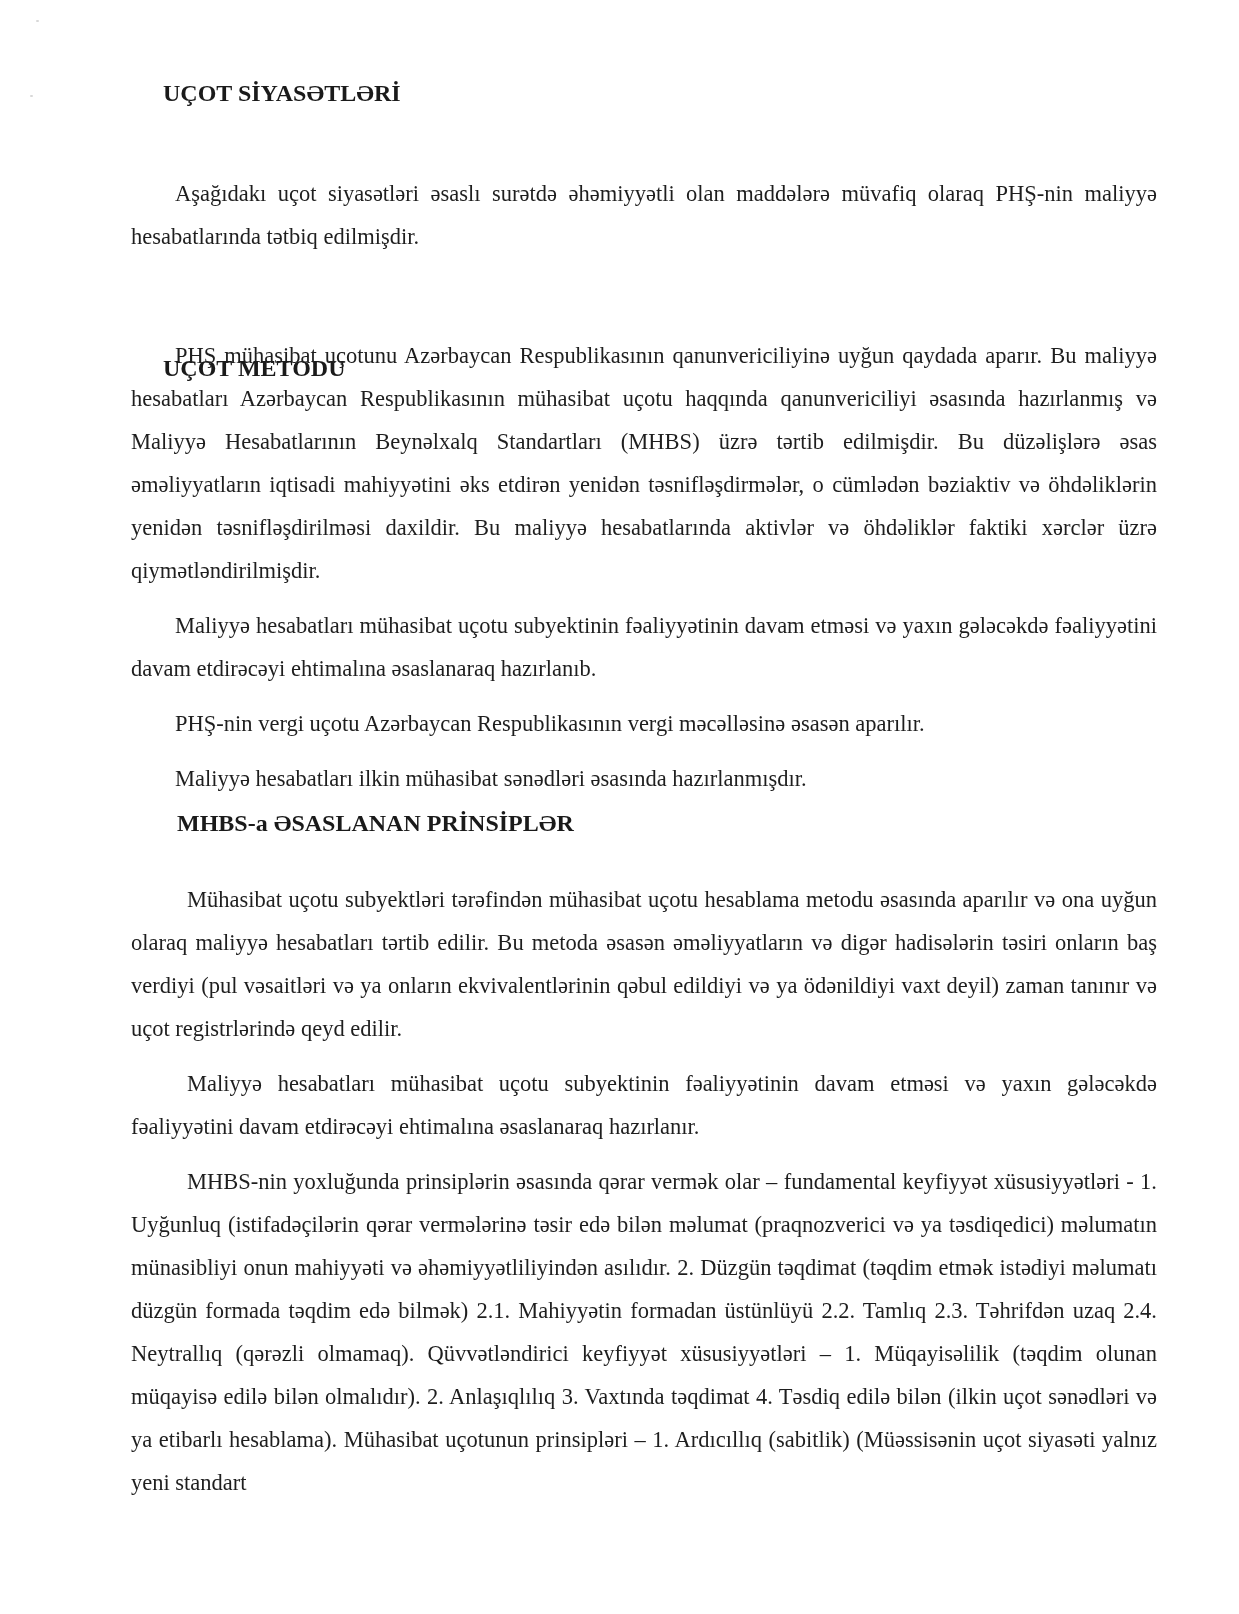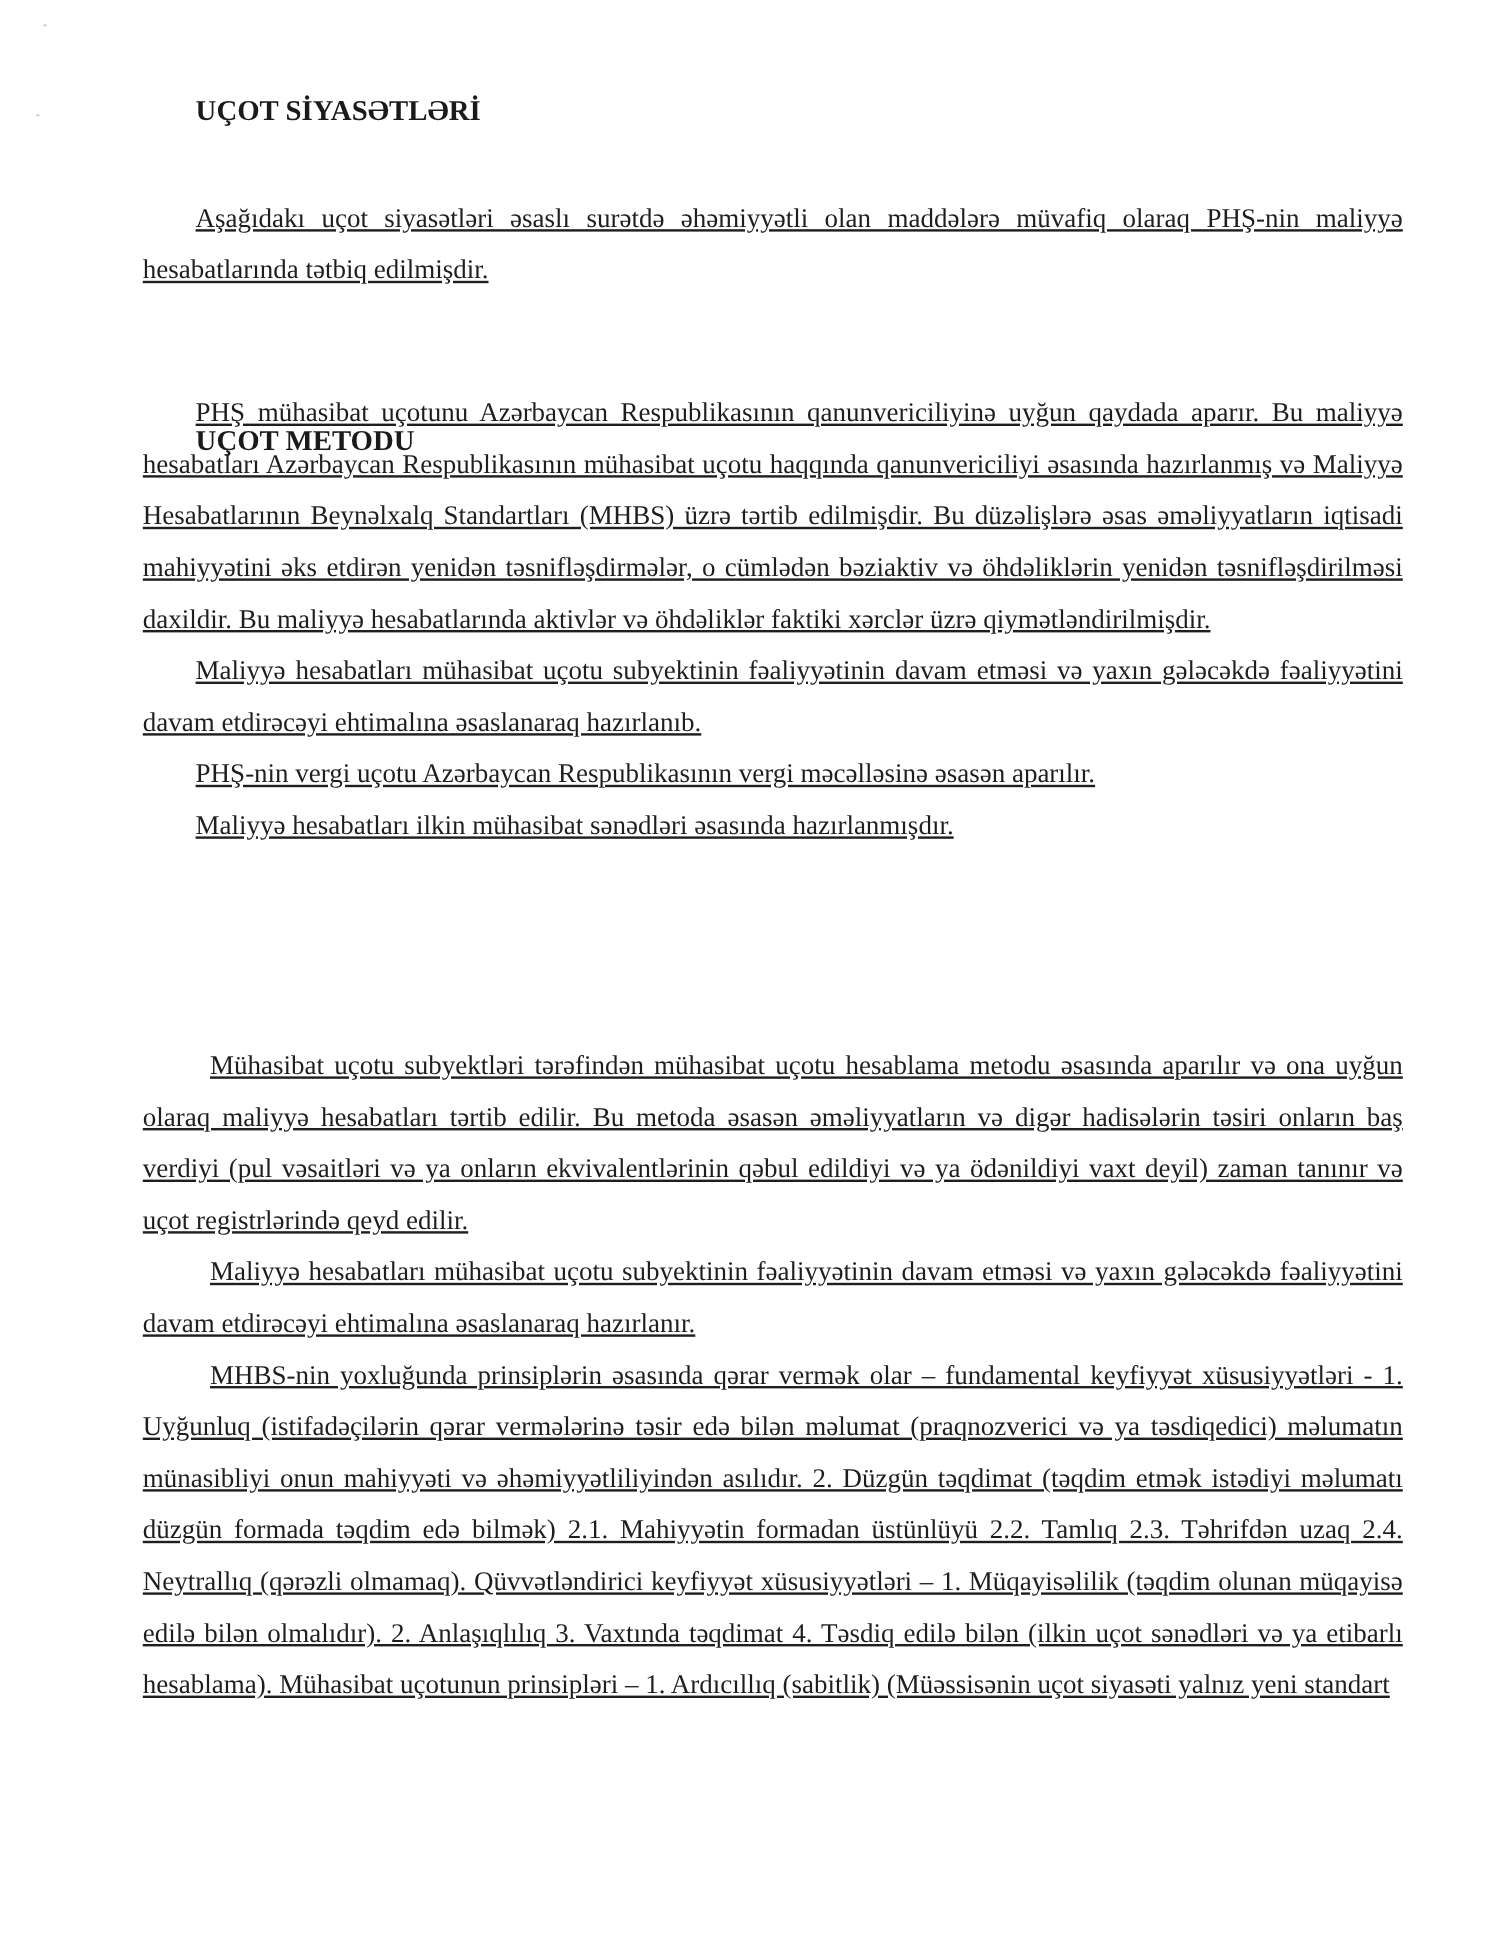--- a/index.html
+++ b/index.html
@@ -37,24 +37,23 @@
     .block {
       position: absolute;
       left: 119px;
       width: 1050px;
       font-size: 22.5px;
       line-height: 43px;
       text-align: justify;
       text-align-last: left;
     }
     .block p {
-      margin: 0;
+      margin: 12px;
       text-indent: 44px;
       text-align: justify;
-      text-decoration: underline;
     }
     #b1 { top: 160px; }
     #b2 { top: 322px; }
     #b3 { top: 866px; }
     #b3 p { text-indent: 56px; }
 
     .speck {
       position: absolute;
       width: 3px;
       height: 2px;
@@ -76,19 +75,20 @@
   </div>
 
   <h2 class="heading" id="h2">UÇOT METODU</h2>
   <div class="block" id="b2">
     <p>PHŞ mühasibat uçotunu Azərbaycan Respublikasının qanunvericiliyinə uyğun qaydada aparır. Bu maliyyə hesabatları Azərbaycan Respublikasının mühasibat uçotu haqqında qanunvericiliyi əsasında hazırlanmış və Maliyyə Hesabatlarının Beynəlxalq Standartları (MHBS) üzrə tərtib edilmişdir. Bu düzəlişlərə əsas əməliyyatların iqtisadi mahiyyətini əks etdirən yenidən təsnifləşdirmələr, o cümlədən bəziaktiv və öhdəliklərin yenidən təsnifləşdirilməsi daxildir. Bu maliyyə hesabatlarında aktivlər və öhdəliklər faktiki xərclər üzrə qiymətləndirilmişdir.</p>
     <p>Maliyyə hesabatları mühasibat uçotu subyektinin fəaliyyətinin davam etməsi və yaxın gələcəkdə fəaliyyətini davam etdirəcəyi ehtimalına əsaslanaraq hazırlanıb.</p>
     <p>PHŞ-nin vergi uçotu Azərbaycan Respublikasının vergi məcəlləsinə əsasən aparılır.</p>
     <p>Maliyyə hesabatları ilkin mühasibat sənədləri əsasında hazırlanmışdır.</p>
   </div>
 
+  <h2 class="heading" id="h3">MHBS-a ƏSASLANAN PRİNSİPLƏR</h2>
   <div class="block" id="b3">
     <p>Mühasibat uçotu subyektləri tərəfindən mühasibat uçotu hesablama metodu əsasında aparılır və ona uyğun olaraq maliyyə hesabatları tərtib edilir. Bu metoda əsasən əməliyyatların və digər hadisələrin təsiri onların baş verdiyi (pul vəsaitləri və ya onların ekvivalentlərinin qəbul edildiyi və ya ödənildiyi vaxt deyil) zaman tanınır və uçot registrlərində qeyd edilir.</p>
     <p>Maliyyə hesabatları mühasibat uçotu subyektinin fəaliyyətinin davam etməsi və yaxın gələcəkdə fəaliyyətini davam etdirəcəyi ehtimalına əsaslanaraq hazırlanır.</p>
     <p>MHBS-nin yoxluğunda prinsiplərin əsasında qərar vermək olar – fundamental keyfiyyət xüsusiyyətləri - 1. Uyğunluq (istifadəçilərin qərar vermələrinə təsir edə bilən məlumat (praqnozverici və ya təsdiqedici) məlumatın münasibliyi onun mahiyyəti və əhəmiyyətliliyindən asılıdır. 2. Düzgün təqdimat (təqdim etmək istədiyi məlumatı düzgün formada təqdim edə bilmək) 2.1. Mahiyyətin formadan üstünlüyü 2.2. Tamlıq 2.3. Təhrifdən uzaq 2.4. Neytrallıq (qərəzli olmamaq). Qüvvətləndirici keyfiyyət xüsusiyyətləri – 1. Müqayisəlilik (təqdim olunan müqayisə edilə bilən olmalıdır). 2. Anlaşıqlılıq 3. Vaxtında təqdimat 4. Təsdiq edilə bilən (ilkin uçot sənədləri və ya etibarlı hesablama). Mühasibat uçotunun prinsipləri – 1. Ardıcıllıq (sabitlik) (Müəssisənin uçot siyasəti yalnız yeni standart</p>
   </div>
 
 </div>
 
 </body></html>

